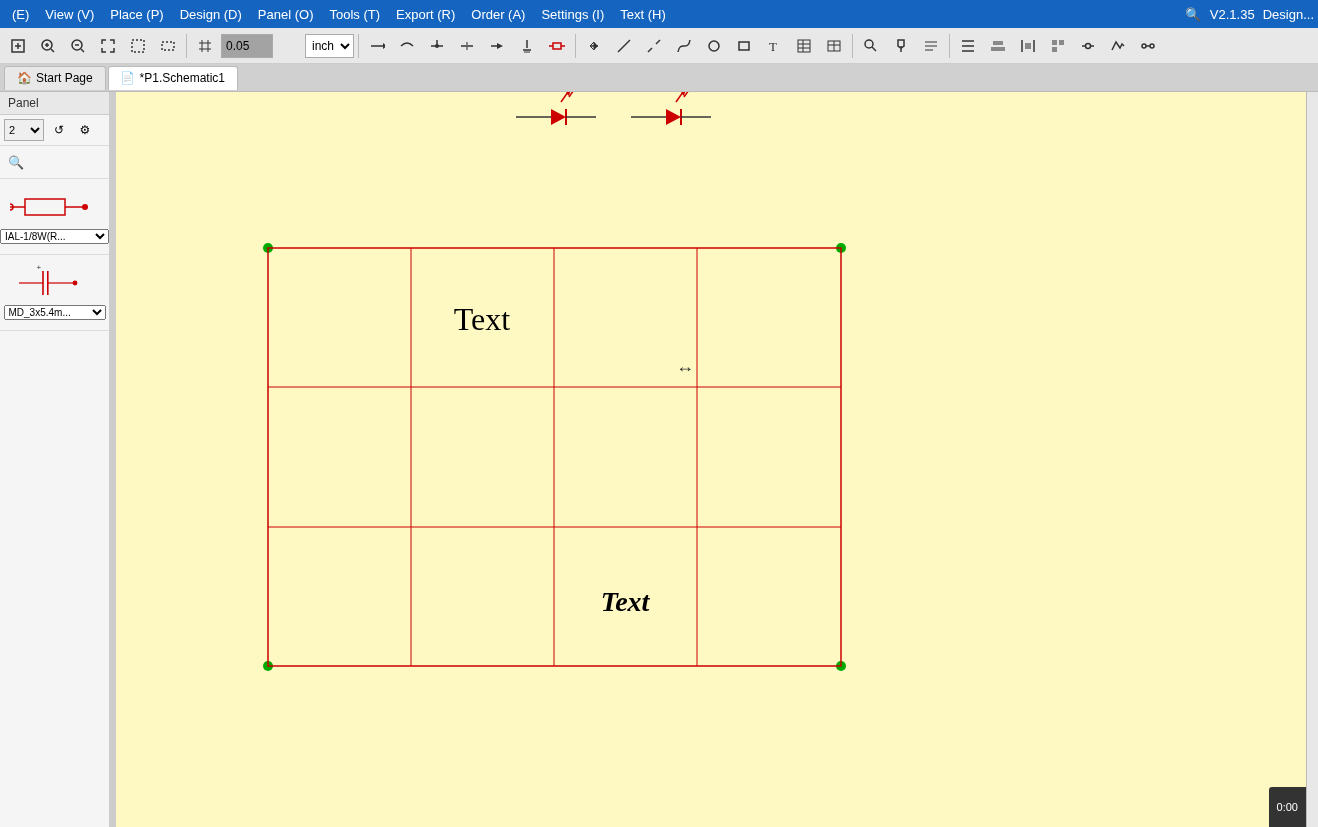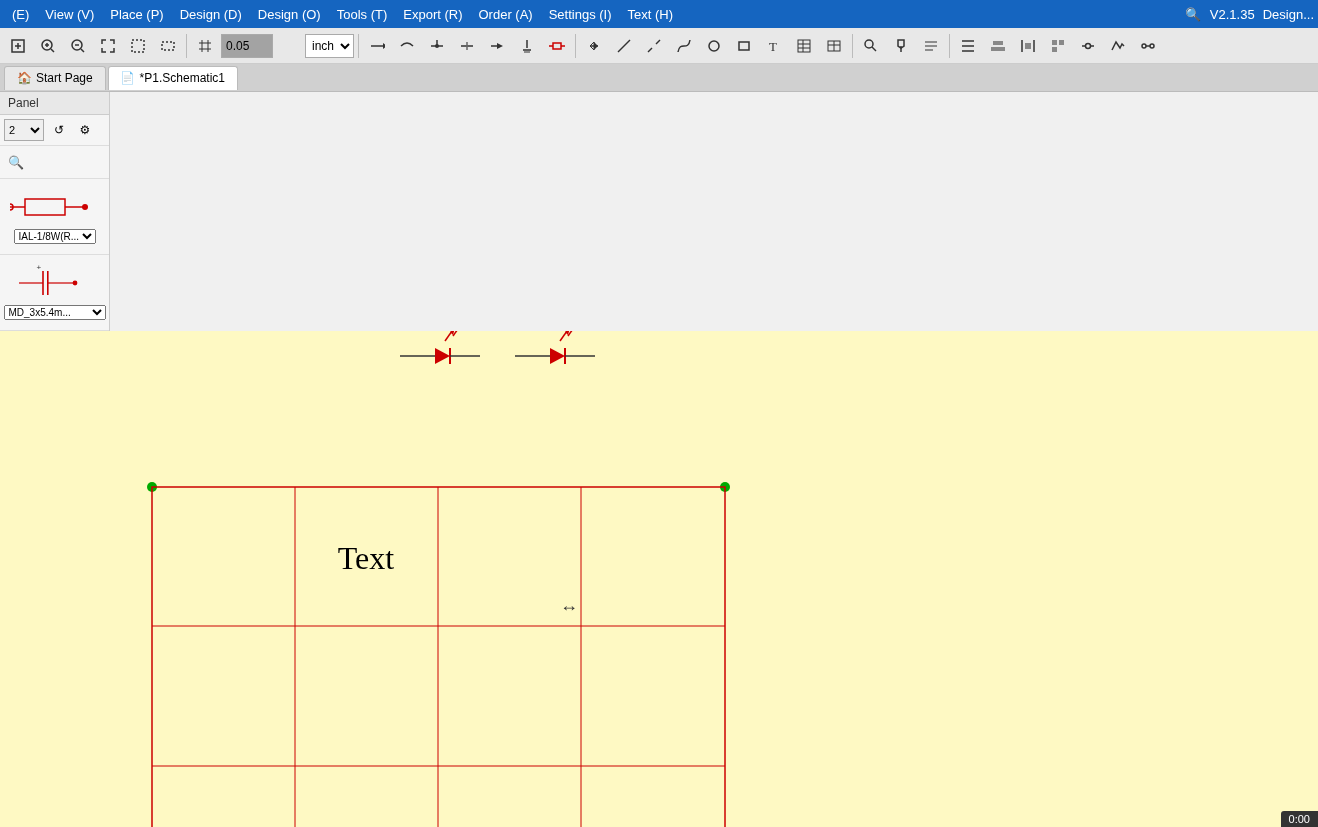--- a/index.html
+++ b/index.html
@@ -54,21 +54,21 @@
       display: flex; align-items: center; gap: 4px;
       padding: 4px 12px; border: 1px solid #bbb;
       border-bottom: none; background: #e8e8e8;
       cursor: pointer; font-size: 12px; height: 24px;
       margin-right: 2px; border-radius: 3px 3px 0 0;
     }
     .tab.active { background: white; border-bottom-color: white; }
 
     
     #main-layout {
-      display: flex; height: calc(827px - 28px - 36px - 28px); flex-direction: column;
+      display: flex; height: calc(827px - 28px - 36px - 28px);
     }
 
     
     #sidebar {
       width: 110px; background: #f5f5f5; border-right: 1px solid #ccc;
       display: flex; flex-direction: column; overflow: hidden;
     }
     #panel-header {
       padding: 4px 8px; font-size: 12px; color: #333;
       border-bottom: 1px solid #ccc; background: #e8e8e8;
@@ -115,39 +115,39 @@
     }
     #canvas {
       width: 100%; height: 100%; position: relative;
     }
 
     
     #statusbar {
       position: absolute; bottom: 0; right: 0;
       display: flex; align-items: center;
       background: #333; color: white;
-      padding: 2px 8px; font-size: 11px;
+      padding: 14px 8px; font-size: 11px;
       border-radius: 3px 0 0 0;
     }
 
     
     #scrollbar-right {
       width: 12px; background: #e8e8e8; border-left: 1px solid #bbb;
       display: flex; flex-direction: column;
     }
   </style>
 </head>
 <body>
 
 <div id="menubar">
   <span class="menu-item">(E)</span>
   <span class="menu-item">View (V)</span>
   <span class="menu-item">Place (P)</span>
   <span class="menu-item">Design (D)</span>
-  <span class="menu-item">Design (O)</span>
+  <span class="menu-item">Panel (O)</span>
   <span class="menu-item">Tools (T)</span>
   <span class="menu-item">Export (R)</span>
   <span class="menu-item">Order (A)</span>
   <span class="menu-item">Settings (I)</span>
   <span class="menu-item">Text (H)</span>
   <div class="menu-right">
     <span style="cursor:pointer;">🔍</span>
     <span>V2.1.35</span>
     <span style="cursor:pointer;">Design...</span>
   </div>
@@ -413,21 +413,21 @@
 
     <div class="component-container">
       <svg class="component-svg" viewBox="0 0 90 40">
         <line x1="0" y1="20" x2="15" y2="20" stroke="#cc0000" stroke-width="1.5"></line>
         <rect x="15" y="12" width="40" height="16" fill="none" stroke="#cc0000" stroke-width="1.5"></rect>
         <line x1="55" y1="20" x2="75" y2="20" stroke="#cc0000" stroke-width="1.5"></line>
         <circle cx="75" cy="20" r="3" fill="#cc0000"></circle>
         <circle cx="0" cy="20" r="3" fill="none" stroke="#cc0000" stroke-width="1.5"></circle>
       </svg>
       <div class="component-label">
-        <select class="component-select" style="font-size:10px;width:82px;">
+        <select class="component-select" style="font-size:10px;width:109px;">
           <option>IAL-1/8W(R...</option>
         </select>
       </div>
     </div>
 
     <div class="component-container">
       <svg class="component-svg" viewBox="0 0 90 50">
         <line x1="0" y1="25" x2="30" y2="25" stroke="#cc0000" stroke-width="1.5"></line>
         <line x1="30" y1="10" x2="30" y2="40" stroke="#cc0000" stroke-width="2"></line>
         <line x1="36" y1="10" x2="36" y2="40" stroke="#cc0000" stroke-width="2"></line>

